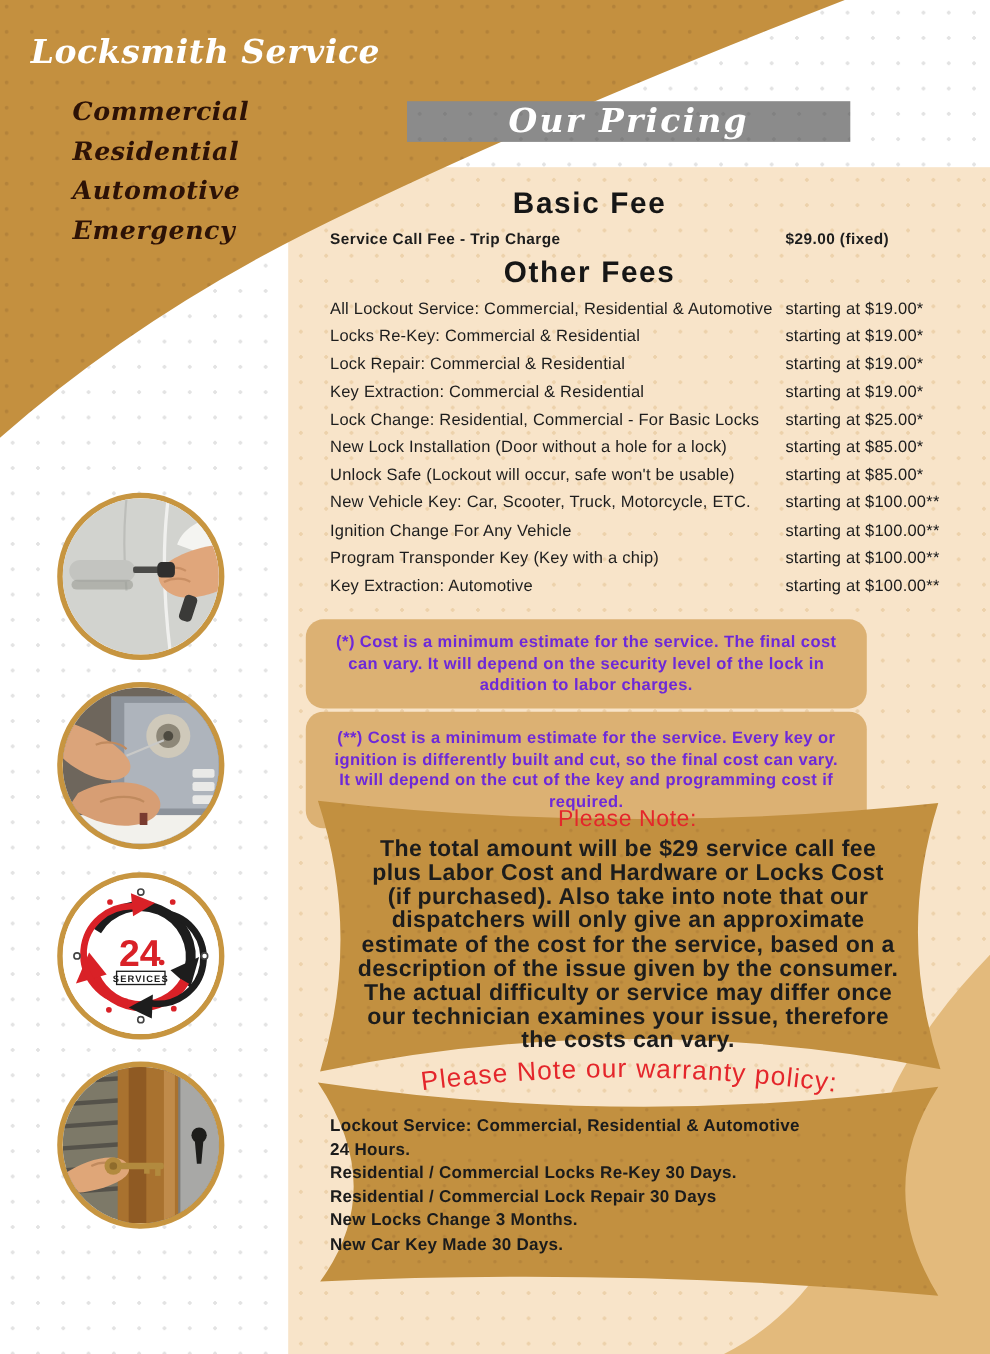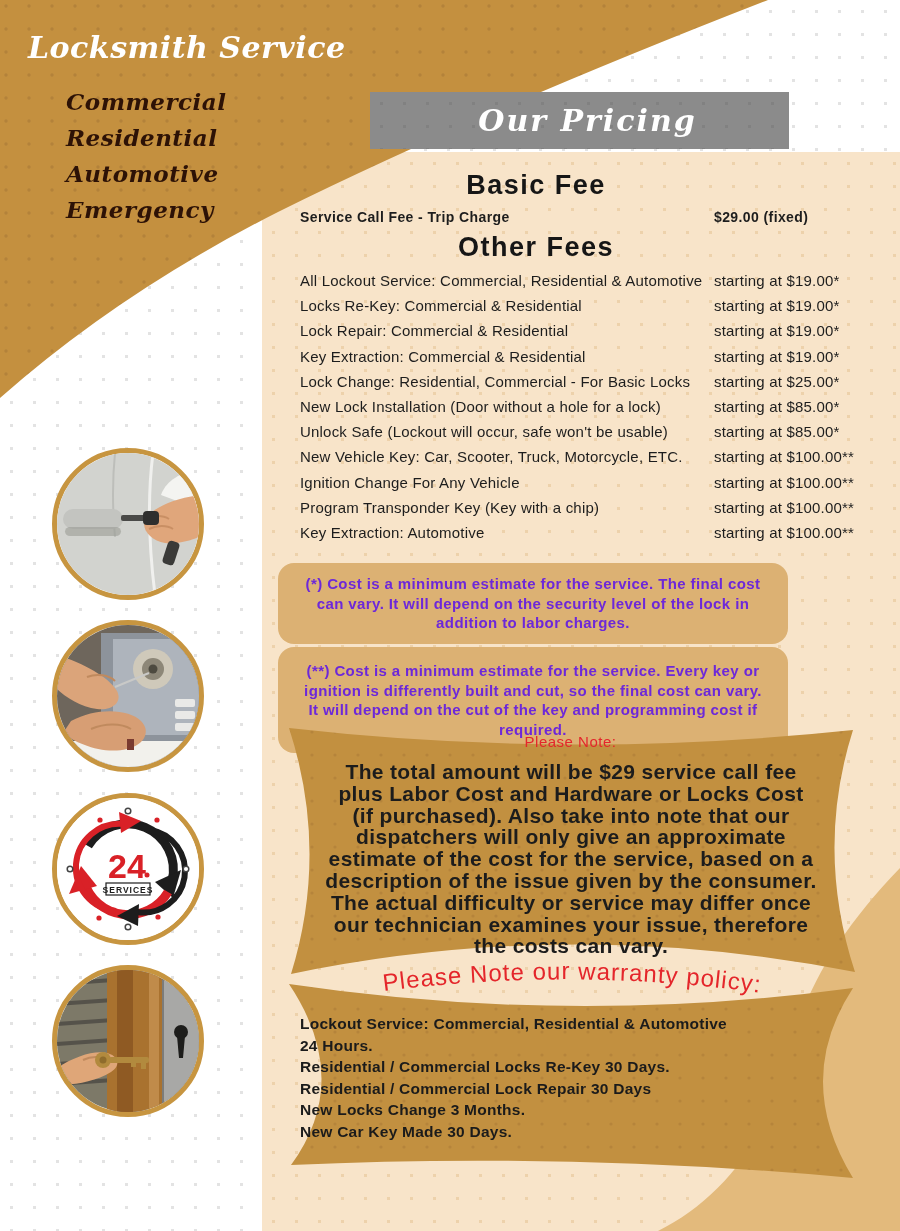--- a/index.html
+++ b/index.html
@@ -14,46 +14,46 @@
     background-image:radial-gradient(circle,rgba(196,144,63,.22) 1.6px,transparent 1.8px);
     background-size:23px 23px;z-index:1;}
   .swoosh{position:absolute;left:600px;top:850px;z-index:2;}
   .tan-corner{position:absolute;left:0;top:0;z-index:3;}
   .brand{position:absolute;left:28px;top:30px;z-index:4;color:#ffffff;
     font-family:"DejaVu Serif",serif;font-style:italic;font-weight:bold;
     font-size:30px;letter-spacing:.5px;}
   .menu{position:absolute;left:66px;top:84px;z-index:4;}
   .menu-item{font-family:"DejaVu Serif",serif;font-style:italic;font-weight:bold;
     font-size:23px;line-height:36px;color:#2d1206;letter-spacing:.5px;}
-  .banner{position:absolute;left:370px;top:92px;width:403px;height:57px;z-index:4;
+  .banner{position:absolute;left:370px;top:92px;width:403px;height:37px;z-index:4;
     background-color:#8b8b8b;
     background-image:radial-gradient(circle,rgba(0,0,0,.07) 1.6px,transparent 1.8px);
     background-size:23px 23px;
-    display:flex;align-items:center;justify-content:center;padding-left:16px;}
+    display:flex;align-items:center;justify-content:center;}
   .banner-title{color:#ffffff;font-family:"DejaVu Serif",serif;font-style:italic;
     font-weight:bold;font-size:30px;letter-spacing:2px;}
   .sec-heading{position:absolute;left:262px;width:548px;text-align:center;z-index:5;
     font-size:27px;font-weight:bold;color:#161616;letter-spacing:1.5px;}
   .h-basic{top:170px;} .h-other{top:232px;}
   .fee-row{position:absolute;left:300px;width:576px;display:flex;align-items:center;z-index:5;}
   .svc-row{top:204px;height:26px;}
   .svc-row .fee-label,.svc-row .fee-price{font-weight:bold;font-size:14px;letter-spacing:.4px;}
   .rows{position:absolute;left:300px;top:268px;width:576px;z-index:5;}
   .rows .fee-row{position:static;height:25.2px;}
   .fee-label{flex:1;font-size:15px;color:#1d1d1d;letter-spacing:.2px;}
   .fee-price{width:162px;font-size:15px;color:#1d1d1d;letter-spacing:.2px;}
   .note-box{position:absolute;left:278px;width:510px;z-index:5;box-sizing:border-box;
     background:#dcb173;border-radius:16px;padding:11px 24px;
     color:#6d28d9;font-weight:bold;font-size:15px;line-height:19.5px;
     text-align:center;letter-spacing:.4px;}
   .box1{top:563px;} .box2{top:647px;padding-top:14px;padding-bottom:14px;}
   .flag{position:absolute;left:283px;z-index:5;}
   .flag1{top:726px;} .flag2{top:980px;}
   .note-heading{position:absolute;left:283px;top:733px;width:575px;z-index:6;
-    text-align:center;color:#e4262b;font-size:15px;letter-spacing:.5px;}
+    text-align:center;color:#e4262b;font-size:21px;letter-spacing:.5px;}
   .note-body{position:absolute;left:325px;top:761px;width:492px;z-index:6;
     text-align:center;color:#1c1c1c;font-weight:bold;font-size:21px;
     line-height:21.8px;letter-spacing:.35px;}
   .warranty-arc{position:absolute;left:283px;top:952px;z-index:6;}
   .warranty-body{position:absolute;left:300px;top:1013px;width:542px;z-index:6;}
   .warranty-line{text-align:left;color:#1b1b1b;font-weight:bold;font-size:15.5px;
     line-height:21.5px;letter-spacing:.25px;}
   .photo-circle{position:absolute;left:52px;width:142px;height:142px;z-index:6;
     border:5px solid #c79540;border-radius:50%;overflow:hidden;background:#fff;}
   .c1{top:448px;} .c2{top:620px;} .c3{top:793px;} .c4{top:965px;}

